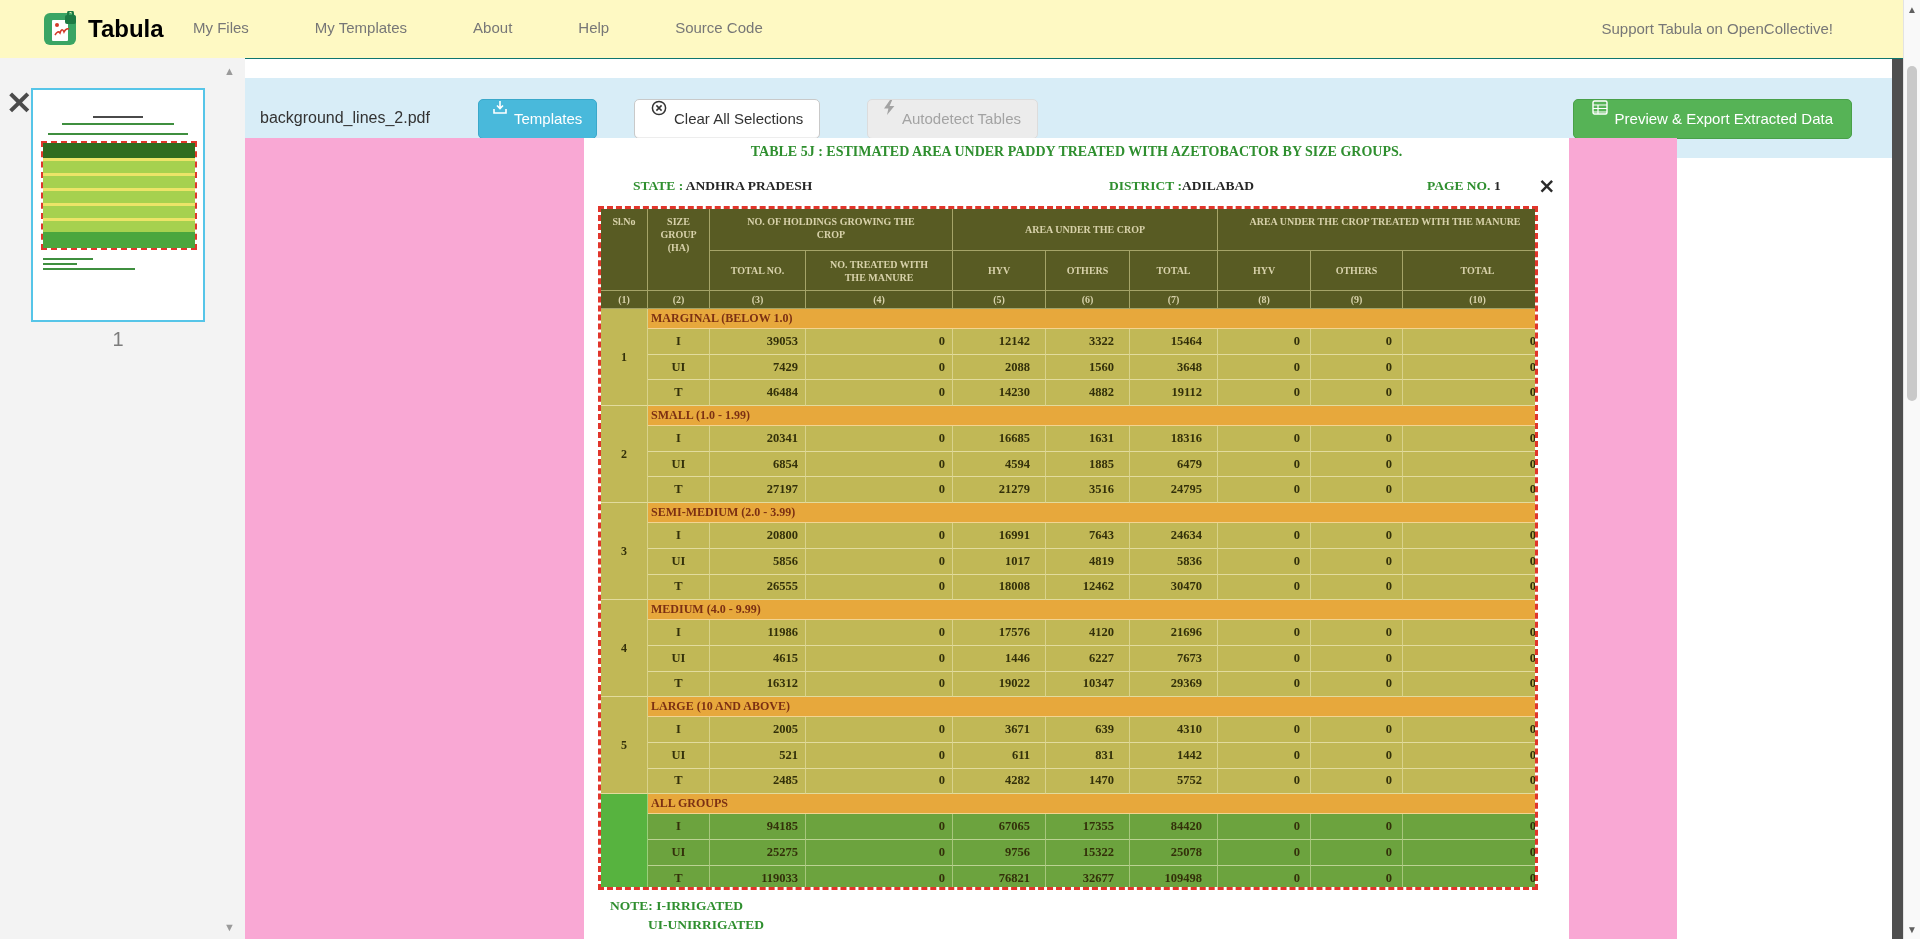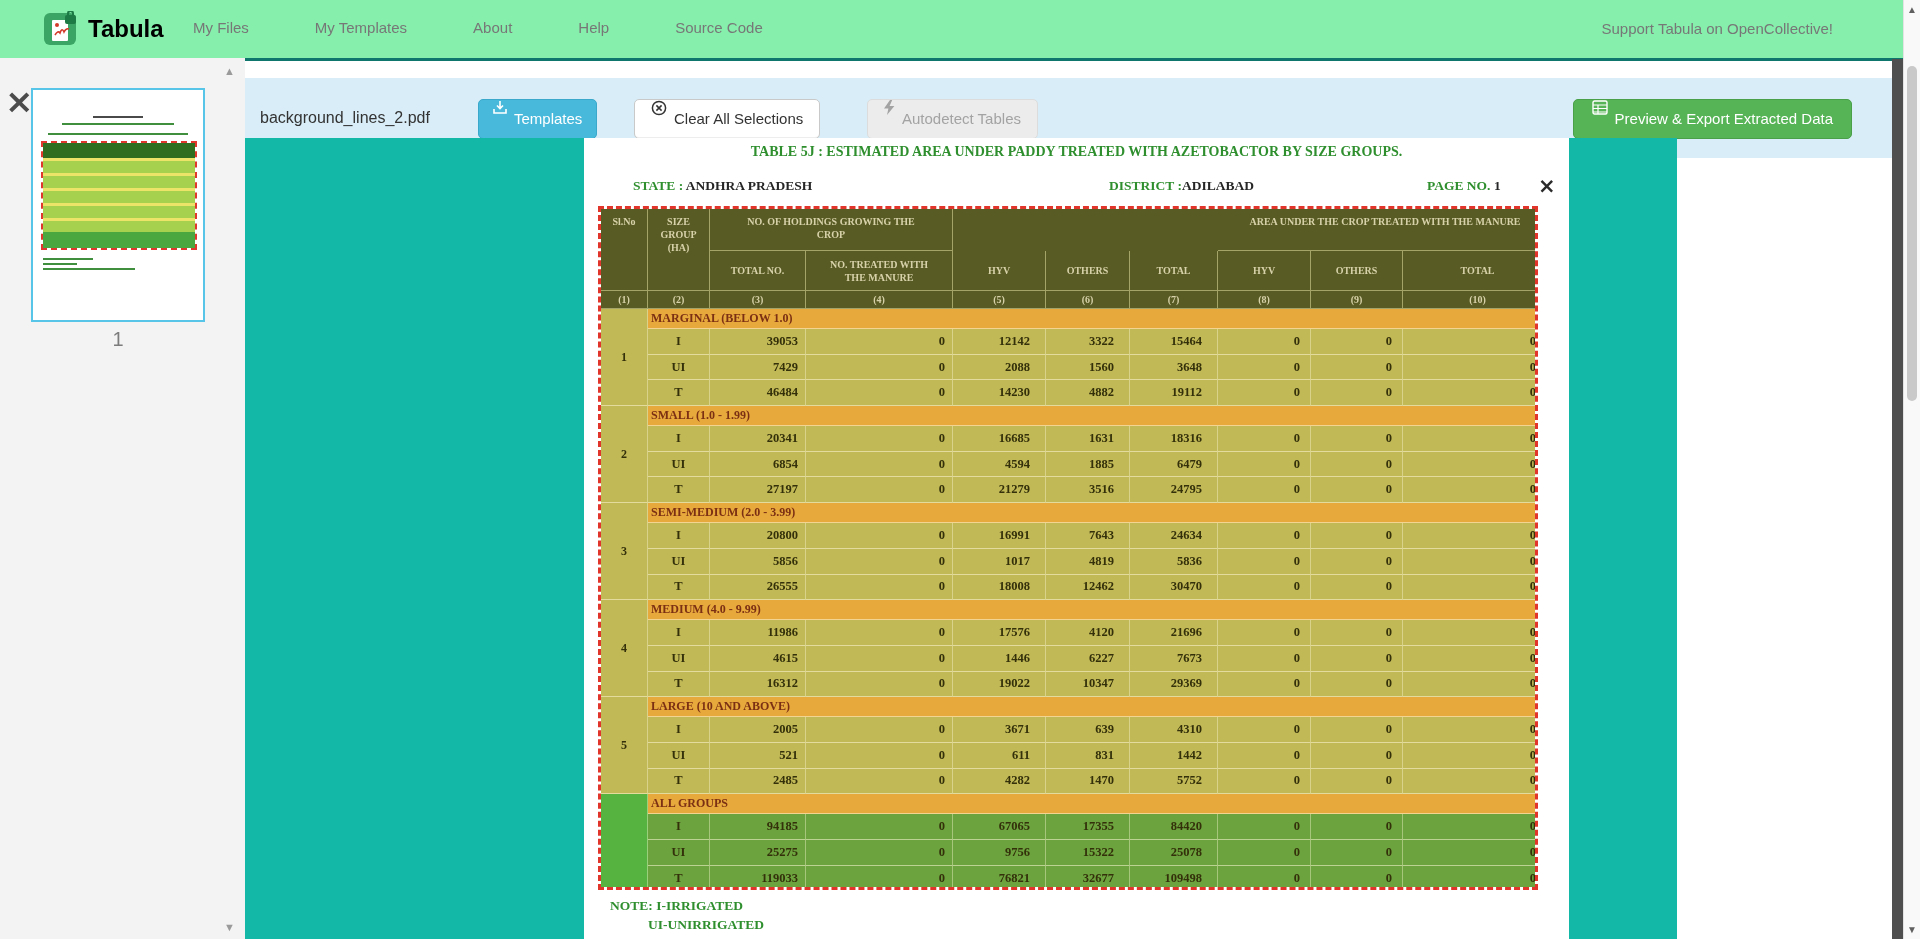--- a/index.html
+++ b/index.html
@@ -1,20 +1,20 @@
 <!DOCTYPE html>
 <html><head>
 <meta charset="utf-8">
 <style>
   html,body{margin:0;padding:0;}
   body{font-family:"Liberation Sans",sans-serif;}
   #app{position:relative;width:1920px;height:939px;background:#fff;overflow:hidden;}
 
   
-  #navbar{position:absolute;left:0;top:0;width:1903px;height:58px;background:#86efac;border-bottom:3px solid #0f766e;}
+  #navbar{position:absolute;left:0;top:0;width:1903px;height:58px;background:#fef9c3;border-bottom:1px solid #0f766e;}
   #logo{position:absolute;left:44px;top:11px;width:36px;height:36px;}
   #brand{position:absolute;left:88px;top:0;height:58px;line-height:58px;font-size:24px;font-weight:bold;color:#000;}
   #navlinks{position:absolute;left:176px;top:0;height:54px;display:flex;align-items:center;gap:32px;}
   #navlinks .nav-link{padding:0 17px;font-size:15px;color:#777;cursor:pointer;}
   #support-link{position:absolute;right:70px;top:0;height:58px;line-height:58px;font-size:15px;color:#777;cursor:pointer;}
 
   
   #sidebar{position:absolute;left:0;top:58px;width:245px;height:881px;background:#f3f3f3;}
   .scroll-arrow{position:absolute;color:#9a9a9a;font-size:11px;line-height:11px;}
   #sb-up{left:224px;top:8px;}
@@ -33,21 +33,21 @@
   #toolbar{position:absolute;left:245px;top:58px;width:1658px;height:80px;background:#d8edf7;margin-top:20px;}
   #filename{position:absolute;left:15px;top:0;height:80px;line-height:80px;font-size:16px;color:#333;}
   .btn{position:absolute;top:21px;height:40px;line-height:38px;border-radius:5px;font-size:15px;display:flex;align-items:flex-start;box-sizing:border-box;cursor:pointer;white-space:nowrap;}
   #btn-templates{left:233px;background:#49b9db;border:1px solid #3aa8ca;color:#fff;padding:0 14px;}
   #btn-clear{left:389px;background:#ffffff;border:1px solid #c9c9c9;color:#333;padding:0 16px;box-shadow:inset 0 -1px 0 rgba(0,0,0,.07);}
   #btn-autodetect{left:622px;background:#ececec;border:1px solid #dcdcdc;color:#a3a3a3;padding:0 16px;cursor:default;}
   #btn-export{right:51px;background:#56b356;border:1px solid #49a049;color:#fff;padding:0 18px;}
   .btn .ic{margin-right:7px;display:inline-flex;}
 
   
-  #pdf-area{position:absolute;left:245px;top:138px;width:1432px;height:801px;background:#14b8a6;overflow:hidden;}
+  #pdf-area{position:absolute;left:245px;top:138px;width:1432px;height:801px;background:#f9a8d4;overflow:hidden;}
   #page{position:absolute;left:339px;top:0;width:985px;height:801px;background:#fff;font-family:"Liberation Serif",serif;}
   #pdf-title{position:absolute;left:0;top:6px;width:100%;text-align:center;font-size:14px;font-weight:bold;color:#2f8f2f;}
   .meta{position:absolute;top:40px;font-size:13.5px;font-weight:bold;}
   .meta .glabel{color:#2f8f2f;}
   .meta .gval{color:#262626;}
   #meta-state{left:49px;}
   #meta-district{left:525px;}
   #meta-page{left:843px;}
   #sel-close{position:absolute;left:954px;top:38px;font-size:21px;font-weight:bold;color:#2b2b2b;line-height:21px;cursor:pointer;font-family:"DejaVu Sans",sans-serif;}
   #note1{position:absolute;left:26px;top:760px;font-size:13.5px;font-weight:bold;color:#2f8f2f;}
@@ -188,20 +188,21 @@
       <div id="sel-close">×</div>
 
       <div id="selection">
         <div id="pdf-table">
           <div id="table-header">
             <div class="cell h-slno">Sl.No</div>
             <div class="cell h-size">SIZE GROUP (HA)</div>
             <div class="cell h-hold">NO. OF HOLDINGS GROWING THE CROP</div>
             <div class="cell h-tno mid">TOTAL NO.</div>
             <div class="cell h-ntr mid">NO. TREATED WITH THE MANURE</div>
+            <div class="cell h-area mid">AREA UNDER THE CROP</div>
             <div class="cell h-hyv1 mid">HYV</div>
             <div class="cell h-oth1 mid">OTHERS</div>
             <div class="cell h-tot1 mid">TOTAL</div>
             <div class="cell h-areat">AREA UNDER THE CROP TREATED WITH THE MANURE</div>
             <div class="cell h-hyv2 mid">HYV</div>
             <div class="cell h-oth2 mid">OTHERS</div>
             <div class="cell h-tot2 mid">TOTAL</div>
             <div class="cell hnum" style="grid-column:1">(1)</div>
             <div class="cell hnum" style="grid-column:2">(2)</div>
             <div class="cell hnum" style="grid-column:3">(3)</div>

